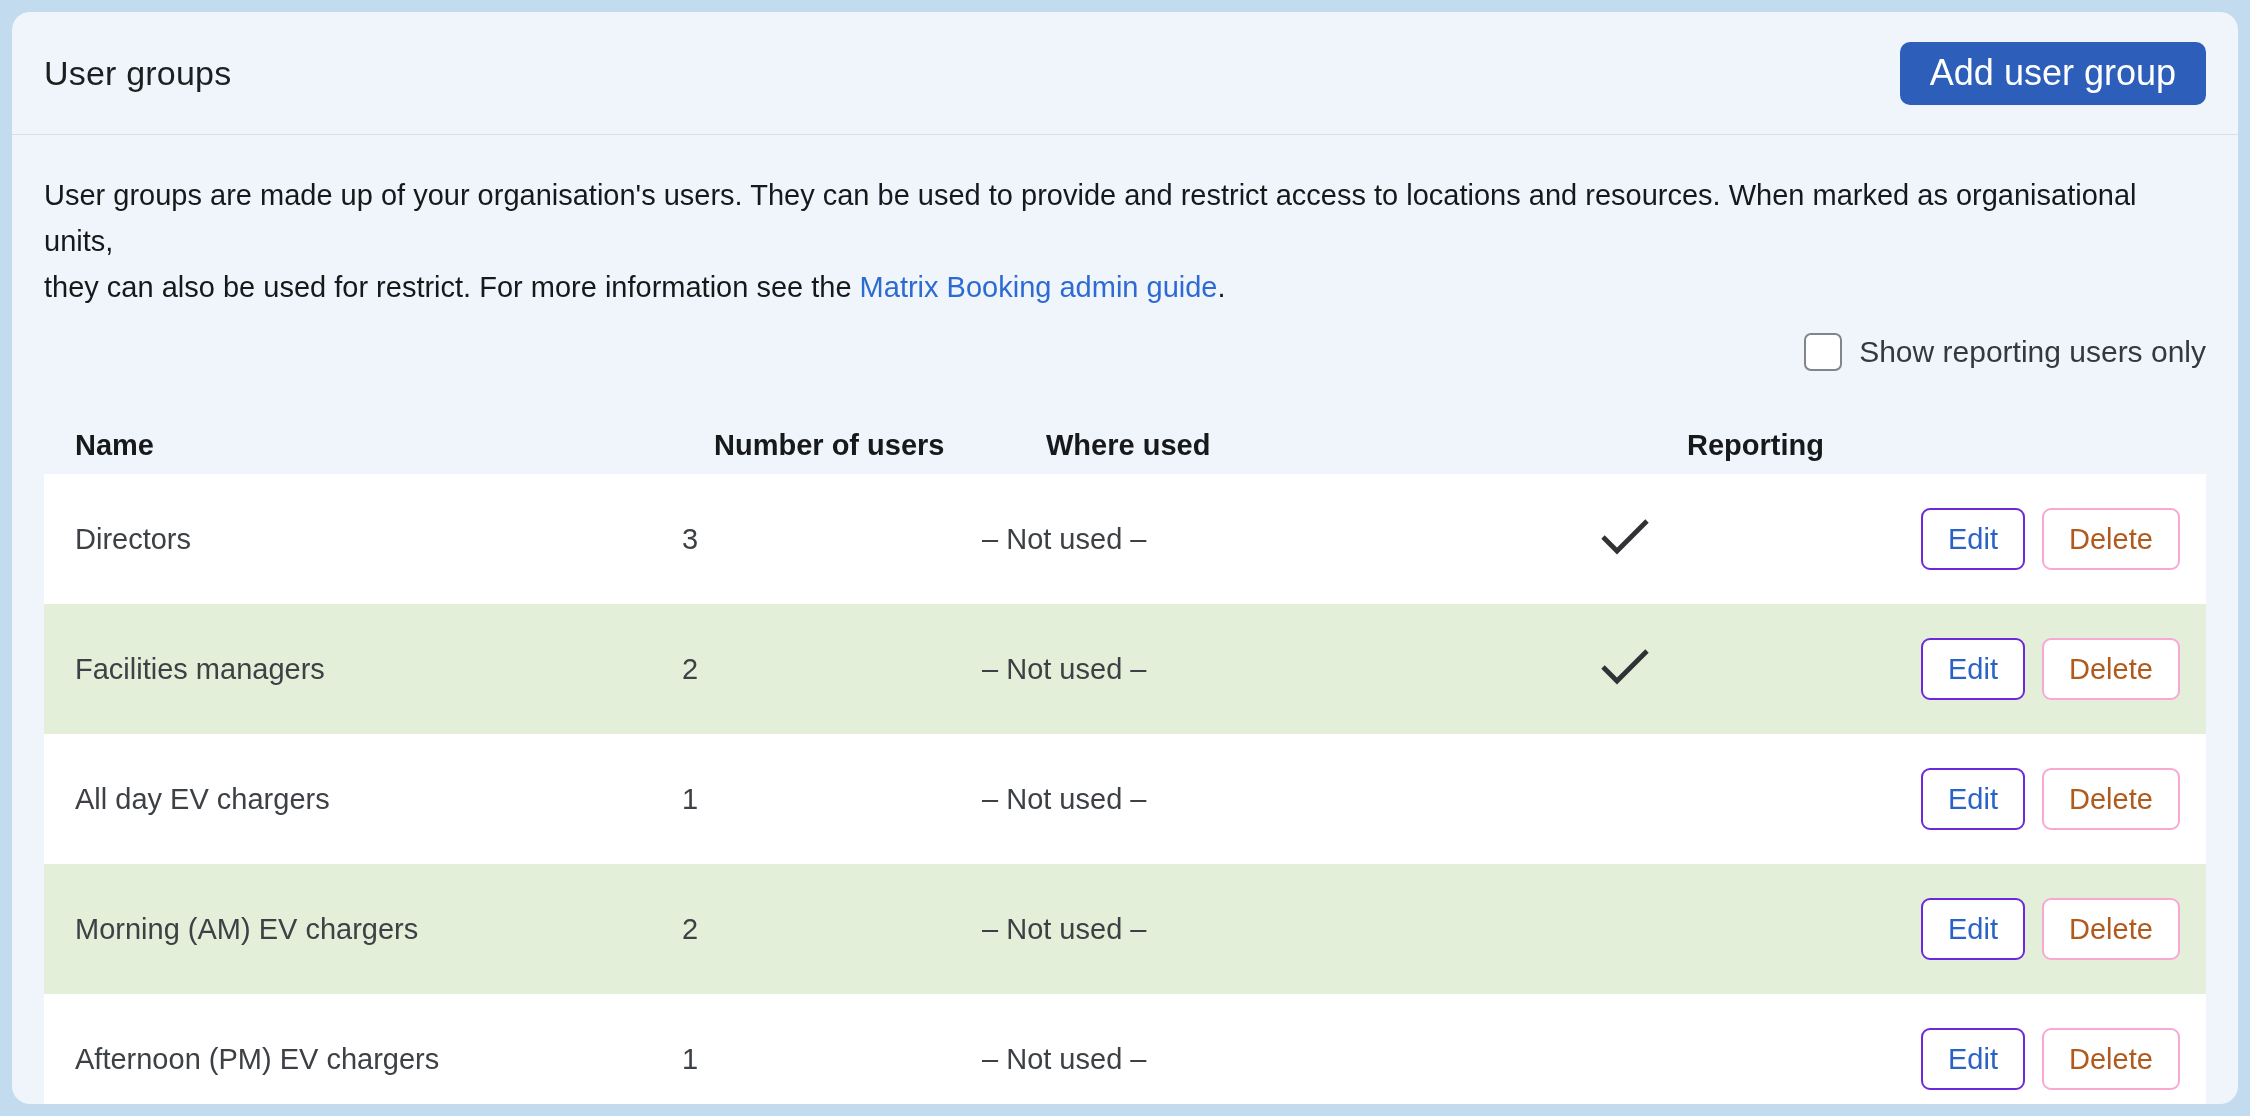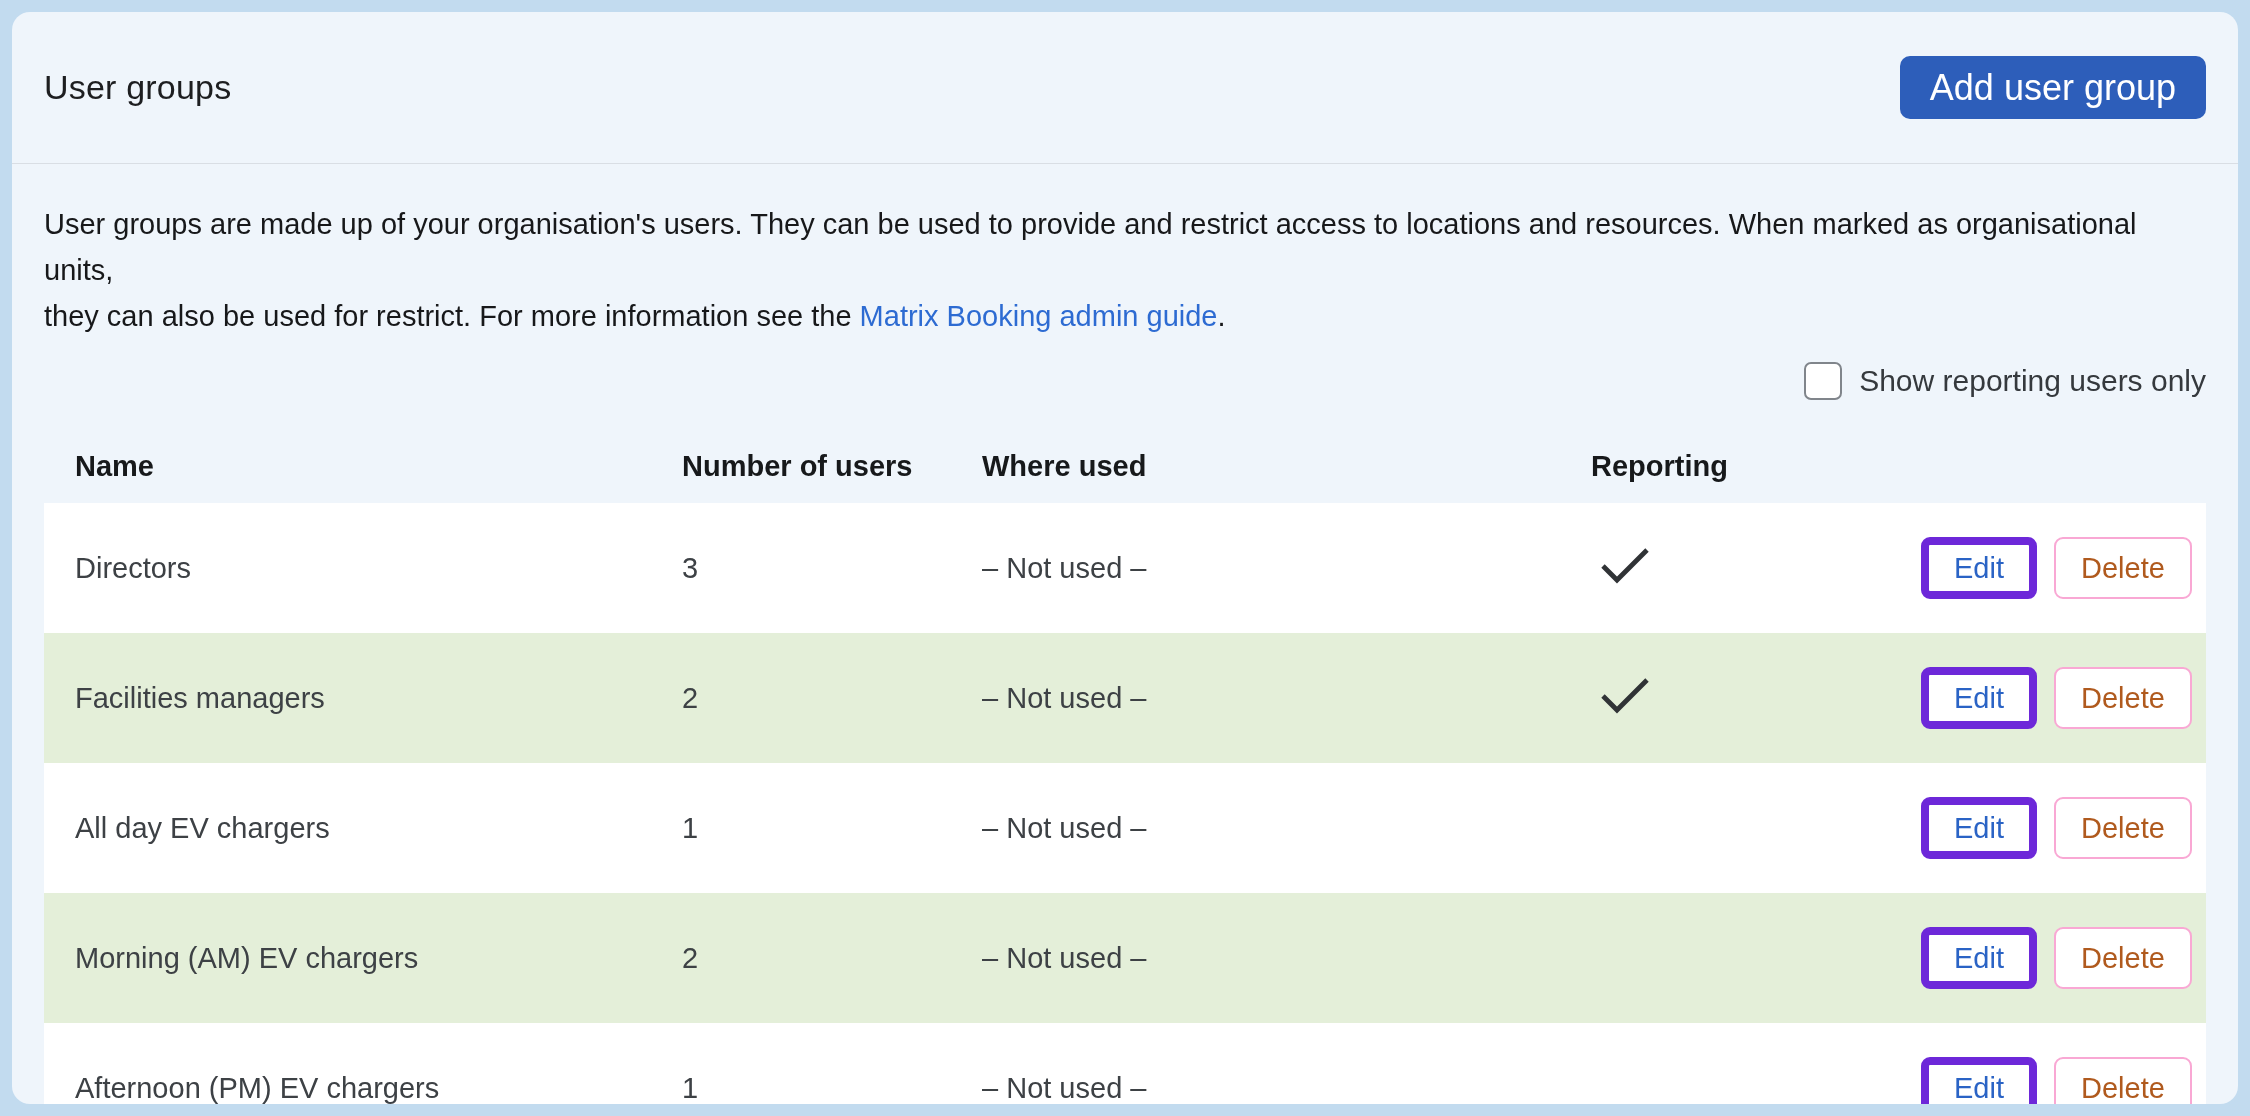--- a/index.html
+++ b/index.html
@@ -15,21 +15,21 @@
   .card {
     position: absolute;
     left: 12px; top: 12px; right: 12px; bottom: 12px;
     background: #eff5fb;
     border-radius: 18px;
     overflow: hidden;
   }
 
   
   .header-bar {
-    height: 152px;
+    height: 123px;
     display: flex;
     align-items: center;
     padding: 0 32px;
     border-bottom: 1px solid #d9dee4;
   }
   .page-title {
     font-size: 34px;
     color: #1d1e20;
     letter-spacing: 0.2px;
   }
@@ -86,21 +86,22 @@
   
   .table { margin-top: 26px; }
   .grid-row {
     display: grid;
     grid-template-columns: 638px 300px 609px 330px 1fr;
     align-items: center;
   }
   .table-head {
     height: 76px;
     align-items: end;
-    padding-bottom: 20px;
+    padding-bottom: 12px;
+    gap: 32px;
   }
   .table-head .col {
     font-size: 29px;
     font-weight: bold;
     color: #17191b;
   }
   .cell-pad { padding-left: 31px; }
 
   .table-row { height: 130px; background: #ffffff; }
   .table-row.alt { background: #e4efd9; }
@@ -121,21 +122,21 @@
     height: 62px;
     padding: 0 25px;
     background: #ffffff;
     border-radius: 9px;
     font-family: inherit;
     font-size: 29px;
     display: inline-flex;
     align-items: center;
     cursor: pointer;
   }
-  .edit-btn  { color: #2a63c5; border: 8px solid #6d28d9; }
+  .edit-btn  { color: #2a63c5; border: 2px solid #6d28d9; }
   .delete-btn{ color: #b05a1e; border: 2px solid #f9a8d4; }
 </style>
 </head>
 <body>
 
 <div id="screen">
   <div class="card">
 
     <div class="header-bar">
       <div class="page-title">User groups</div>

